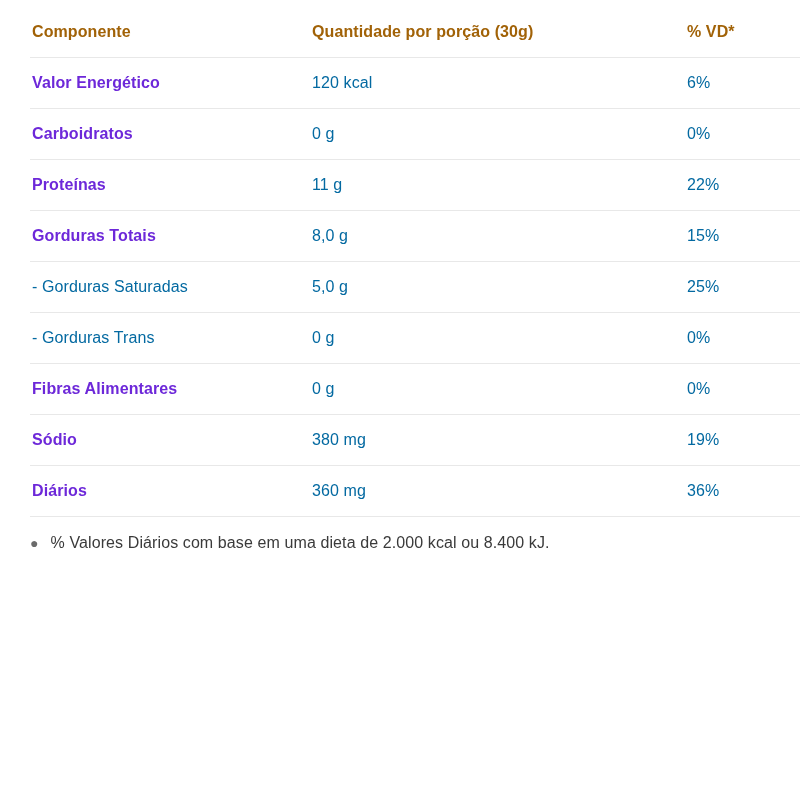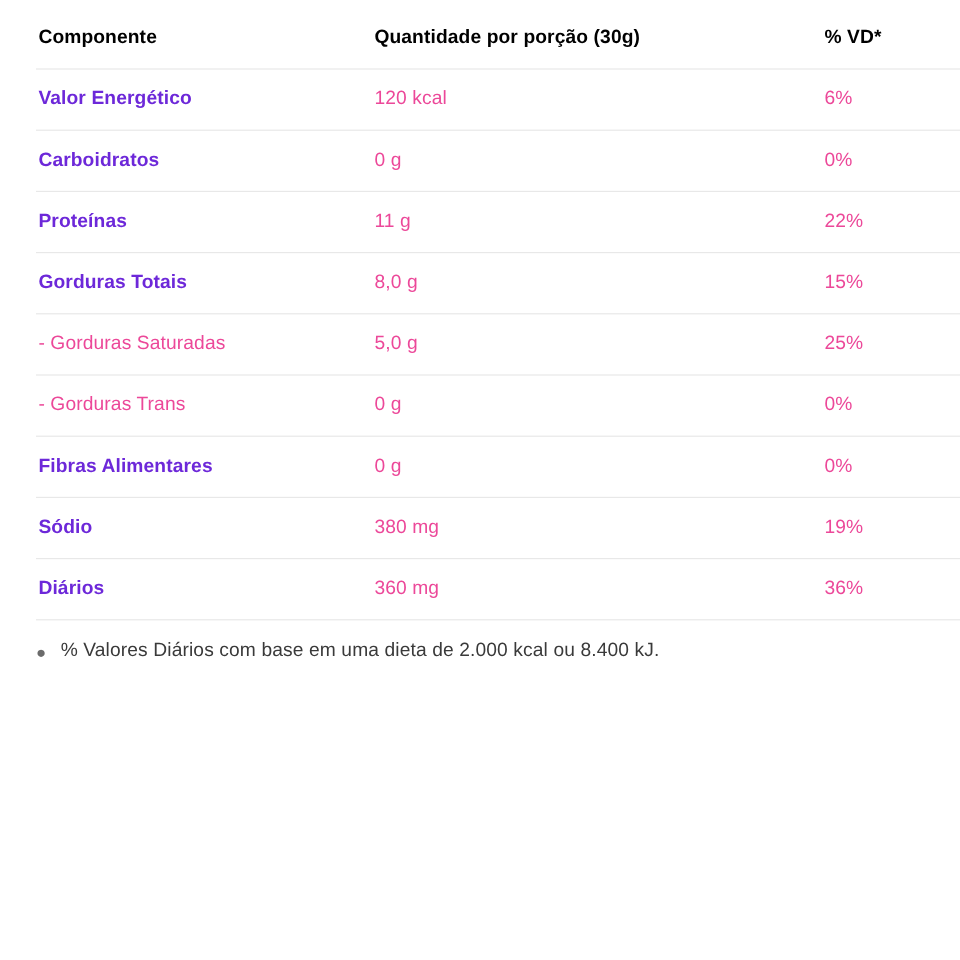--- a/index.html
+++ b/index.html
@@ -26,28 +26,28 @@
     border-bottom: 1px solid #e8e8e8;
   }
   .cell {
     font-size: 16px;
     letter-spacing: 0.1px;
     white-space: nowrap;
     padding-left: 2px;
   }
   .header-row .cell {
     font-weight: 600;
-    color: #000000;
+    color: #a16207;
   }
   .component-cell.bold {
     font-weight: 700;
     color: #6d28d9;
   }
   .component-cell, .amount-cell, .vd-cell {
-    color: #ec4899;
+    color: #0369a1;
   }
   .footnote {
     margin: 17px 0 0 30px;
     display: flex;
     align-items: center;
     font-size: 16px;
     color: #3a3a3a;
     letter-spacing: 0.1px;
   }
   .footnote .bullet {

